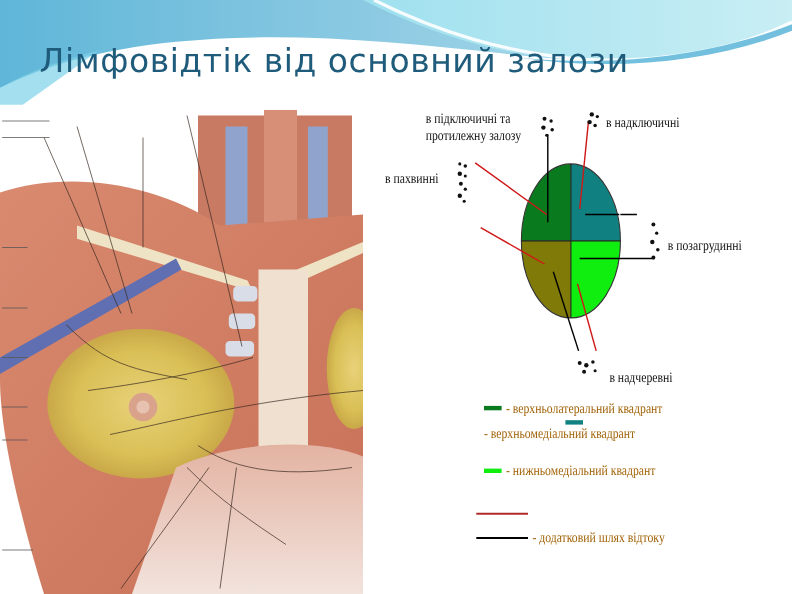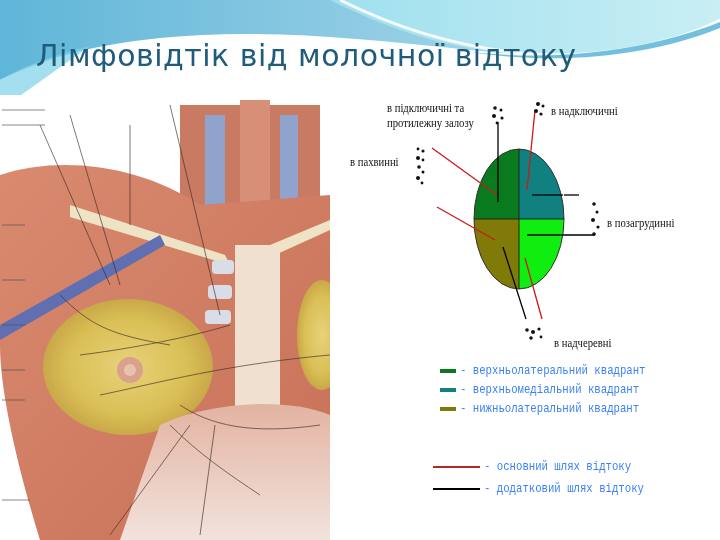--- a/index.html
+++ b/index.html
@@ -2,21 +2,21 @@
 <html><head>
 <meta charset="utf-8">
 <style>
   html, body { margin:0; padding:0; }
   body { width:720px; height:540px; position:relative; overflow:hidden; background:#ffffff; font-family:"DejaVu Sans", sans-serif; }
   .header-wave { position:absolute; left:0; top:0; width:720px; height:110px; }
   .title { position:absolute; left:36px; top:38px; font-size:30px; color:#1f5b7a; letter-spacing:0.5px; font-family:"DejaVu Sans", sans-serif; white-space:nowrap; }
   .anatomy { position:absolute; left:0; top:95px; width:330px; height:445px; overflow:hidden; }
   .diagram { position:absolute; left:345px; top:90px; width:385px; height:450px; }
   .lbl { position:absolute; font-family:"Liberation Serif", serif; font-size:13px; color:#111; white-space:nowrap; line-height:15px; transform:scaleX(0.82); transform-origin:left top; }
-  .legend-row { position:absolute; display:flex; align-items:center; font-family:Liberation Mono, monospace; font-size:13px; color:#3b82f6; white-space:nowrap; }
+  .legend-row { position:absolute; display:flex; align-items:center; font-family:Liberation Serif, serif; font-size:13px; color:#a16207; white-space:nowrap; }
   .swatch { width:16px; height:4px; margin-right:4px; }
   .legend-row span.t { display:inline-block; transform:scaleX(0.82); transform-origin:left center; }
 </style>
 </head>
 <body>
 
 <svg class="header-wave" viewBox="0 0 720 110" preserveAspectRatio="none">
   <defs>
     <linearGradient id="gw1" x1="0" y1="0" x2="1" y2="0">
       <stop offset="0" stop-color="#5fb6d8"></stop>
@@ -28,21 +28,21 @@
       <stop offset="1" stop-color="#c9eef4"></stop>
     </linearGradient>
   </defs>
   <path d="M0,0 L720,0 L720,20 C640,55 560,60 470,50 C360,38 260,28 160,38 C90,45 40,60 0,80 Z" fill="url(#gw1)"></path>
   <path d="M330,0 L720,0 L720,20 C660,48 590,58 520,54 C450,50 390,30 330,0 Z" fill="url(#gw2)"></path>
   <path d="M340,0 C400,30 460,48 530,54 C600,58 670,45 720,20" stroke="#ffffff" stroke-width="3" fill="none" opacity="0.9"></path>
   <path d="M470,52 C560,62 650,50 720,22 L720,28 C650,56 560,66 470,52 Z" fill="#4fb0d6" opacity="0.8"></path>
   <path d="M0,80 C20,68 50,56 90,46 L0,110 Z" fill="#7dd2e8" opacity="0.7"></path>
 </svg>
 
-<div class="title">Лімфовідтік від молочної відтоку</div>
+<div class="title">Лімфовідтік від основний залози</div>
 
 <svg class="anatomy" viewBox="0 0 330 445">
   <defs>
     <radialGradient id="gland" cx="0.5" cy="0.5" r="0.5">
       <stop offset="0" stop-color="#e8d27a"></stop>
       <stop offset="0.7" stop-color="#d9bf55"></stop>
       <stop offset="1" stop-color="#c9a848"></stop>
     </radialGradient>
     <linearGradient id="muscle" x1="0" y1="0" x2="1" y2="1">
       <stop offset="0" stop-color="#d98a6f"></stop>
@@ -180,28 +180,25 @@
   </div>
   <div class="lbl" style="left:206px;top:13px;">в надключичні</div>
   <div class="lbl" style="left:5px;top:64px;">в пахвинні</div>
   <div class="lbl" style="left:262px;top:125px;">в позагрудинні</div>
   <div class="lbl" style="left:209px;top:245px;">в надчеревні</div>
 
   <div class="legend-row" style="left:95px;top:273px;">
     <div class="swatch" style="background:#0a7a1e;"></div>
     <span class="t">- верхньолатеральний квадрант</span>
   </div>
-  <div class="legend-row" style="left:95px;top:292px;">
+  <div class="legend-row" style="left:95px;top:292px;flex-direction:column;">
     <div class="swatch" style="background:#118080;"></div>
     <span class="t">- верхньомедіальний квадрант</span>
   </div>
-  <div class="legend-row" style="left:95px;top:311px;">
-    <div class="swatch" style="background:#807a08;"></div>
-    <span class="t">- нижньолатеральний квадрант</span>
-  </div>
-
-  <div class="legend-row" style="left:139px;top:369px;">
-    <span class="t">- основний шлях відтоку</span>
-  </div>
+  <div class="legend-row" style="left:95px;top:330px;">
+    <div class="swatch" style="background:#10ee10;"></div>
+    <span class="t">- нижньомедіальний квадрант</span>
+  </div>
+
   <div class="legend-row" style="left:139px;top:391px;text-align:right;">
     <span class="t">- додатковий шлях відтоку</span>
   </div>
 </div>
 
 </body></html>

